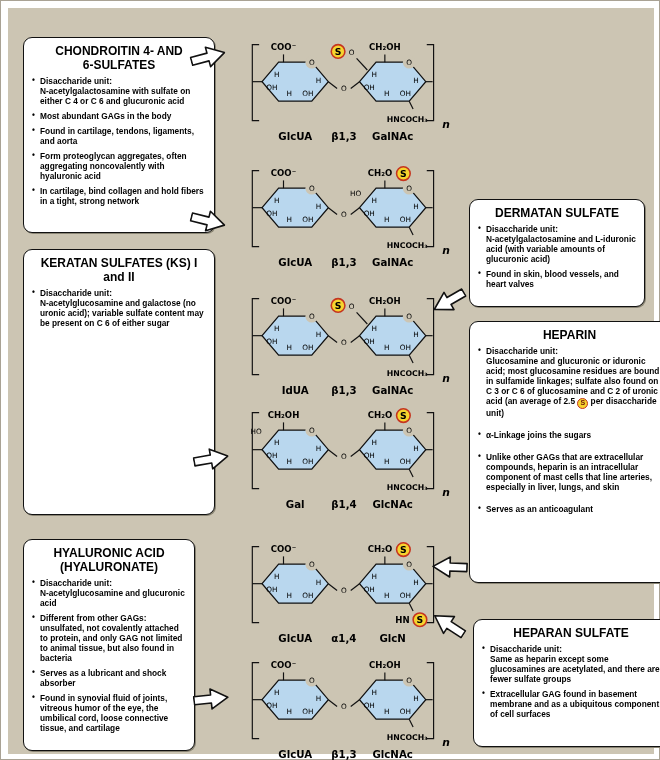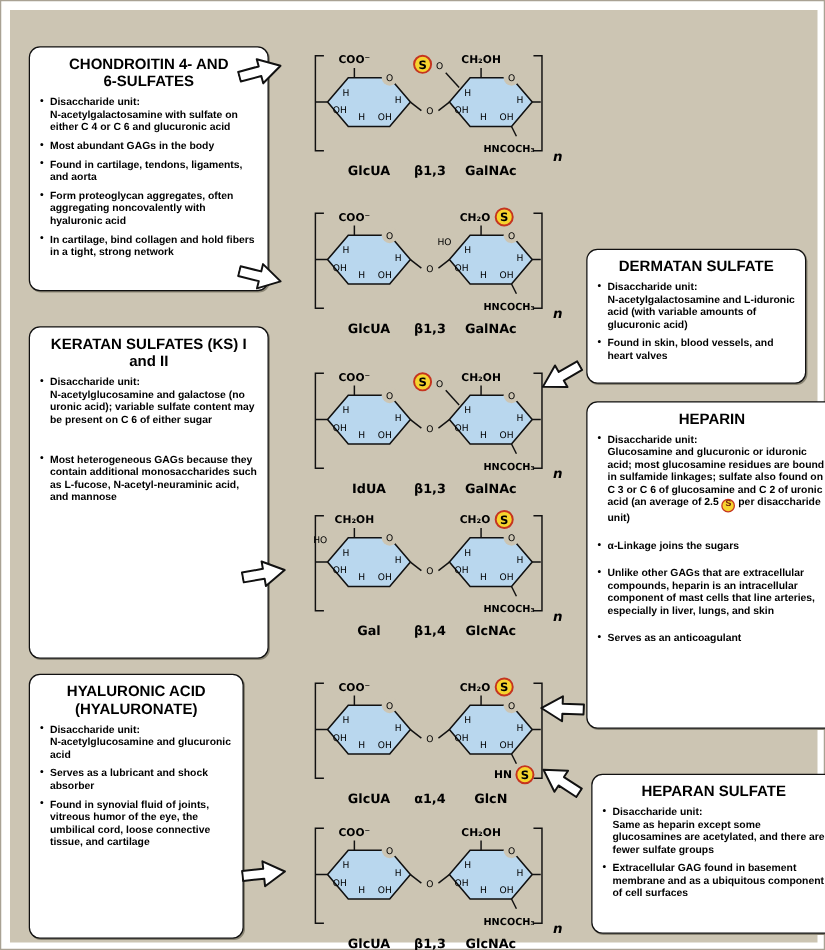--- a/index.html
+++ b/index.html
@@ -43,34 +43,34 @@
 6-SULFATES</div>
     <ul class="bullets">
         <li>Disaccharide unit:
 N-acetylgalactosamine with sulfate on either C 4 or C 6 and glucuronic acid</li>
         <li>Most abundant GAGs in the body</li>
         <li>Found in cartilage, tendons, ligaments, and aorta</li>
         <li>Form proteoglycan aggregates, often aggregating noncovalently with hyaluronic acid</li>
         <li>In cartilage, bind collagen and hold fibers in a tight, strong network</li>
       </ul>
   </div>
-  <div class="callout" style="left:22px;top:260px;width:192px;min-height:266px">
+  <div class="callout" style="left:22px;top:248px;width:192px;min-height:266px">
     <div class="callout-title">KERATAN SULFATES (KS) I and II</div>
     <ul class="bullets spread">
         <li>Disaccharide unit:
 N-acetylglucosamine and galactose (no uronic acid); variable sulfate content may be present on C 6 of either sugar</li>
-        <li>Most heterogeneous GAGs because they contain additional monosaccharides such as L-fucose, N-acetyl-neuraminic acid, and mannose</li>
       </ul>
   </div>
   <div class="callout" style="left:22px;top:538px;width:172px;min-height:212px">
     <div class="callout-title">HYALURONIC ACID
 (HYALURONATE)</div>
     <ul class="bullets">
         <li>Disaccharide unit:
 N-acetylglucosamine and glucuronic acid</li>
+        <li>Different from other GAGs: unsulfated, not covalently attached to protein, and only GAG not limited to animal tissue, but also found in bacteria</li>
         <li>Serves as a lubricant and shock absorber</li>
         <li>Found in synovial fluid of joints, vitreous humor of the eye, the umbilical cord, loose connective tissue, and cartilage</li>
       </ul>
   </div>
 
   <div class="callout" style="left:468px;top:198px;width:176px;min-height:108px">
     <div class="callout-title">DERMATAN SULFATE</div>
     <ul class="bullets">
         <li>Disaccharide unit:
 N-acetylgalactosamine and L-iduronic acid (with variable amounts of glucuronic acid)</li>

